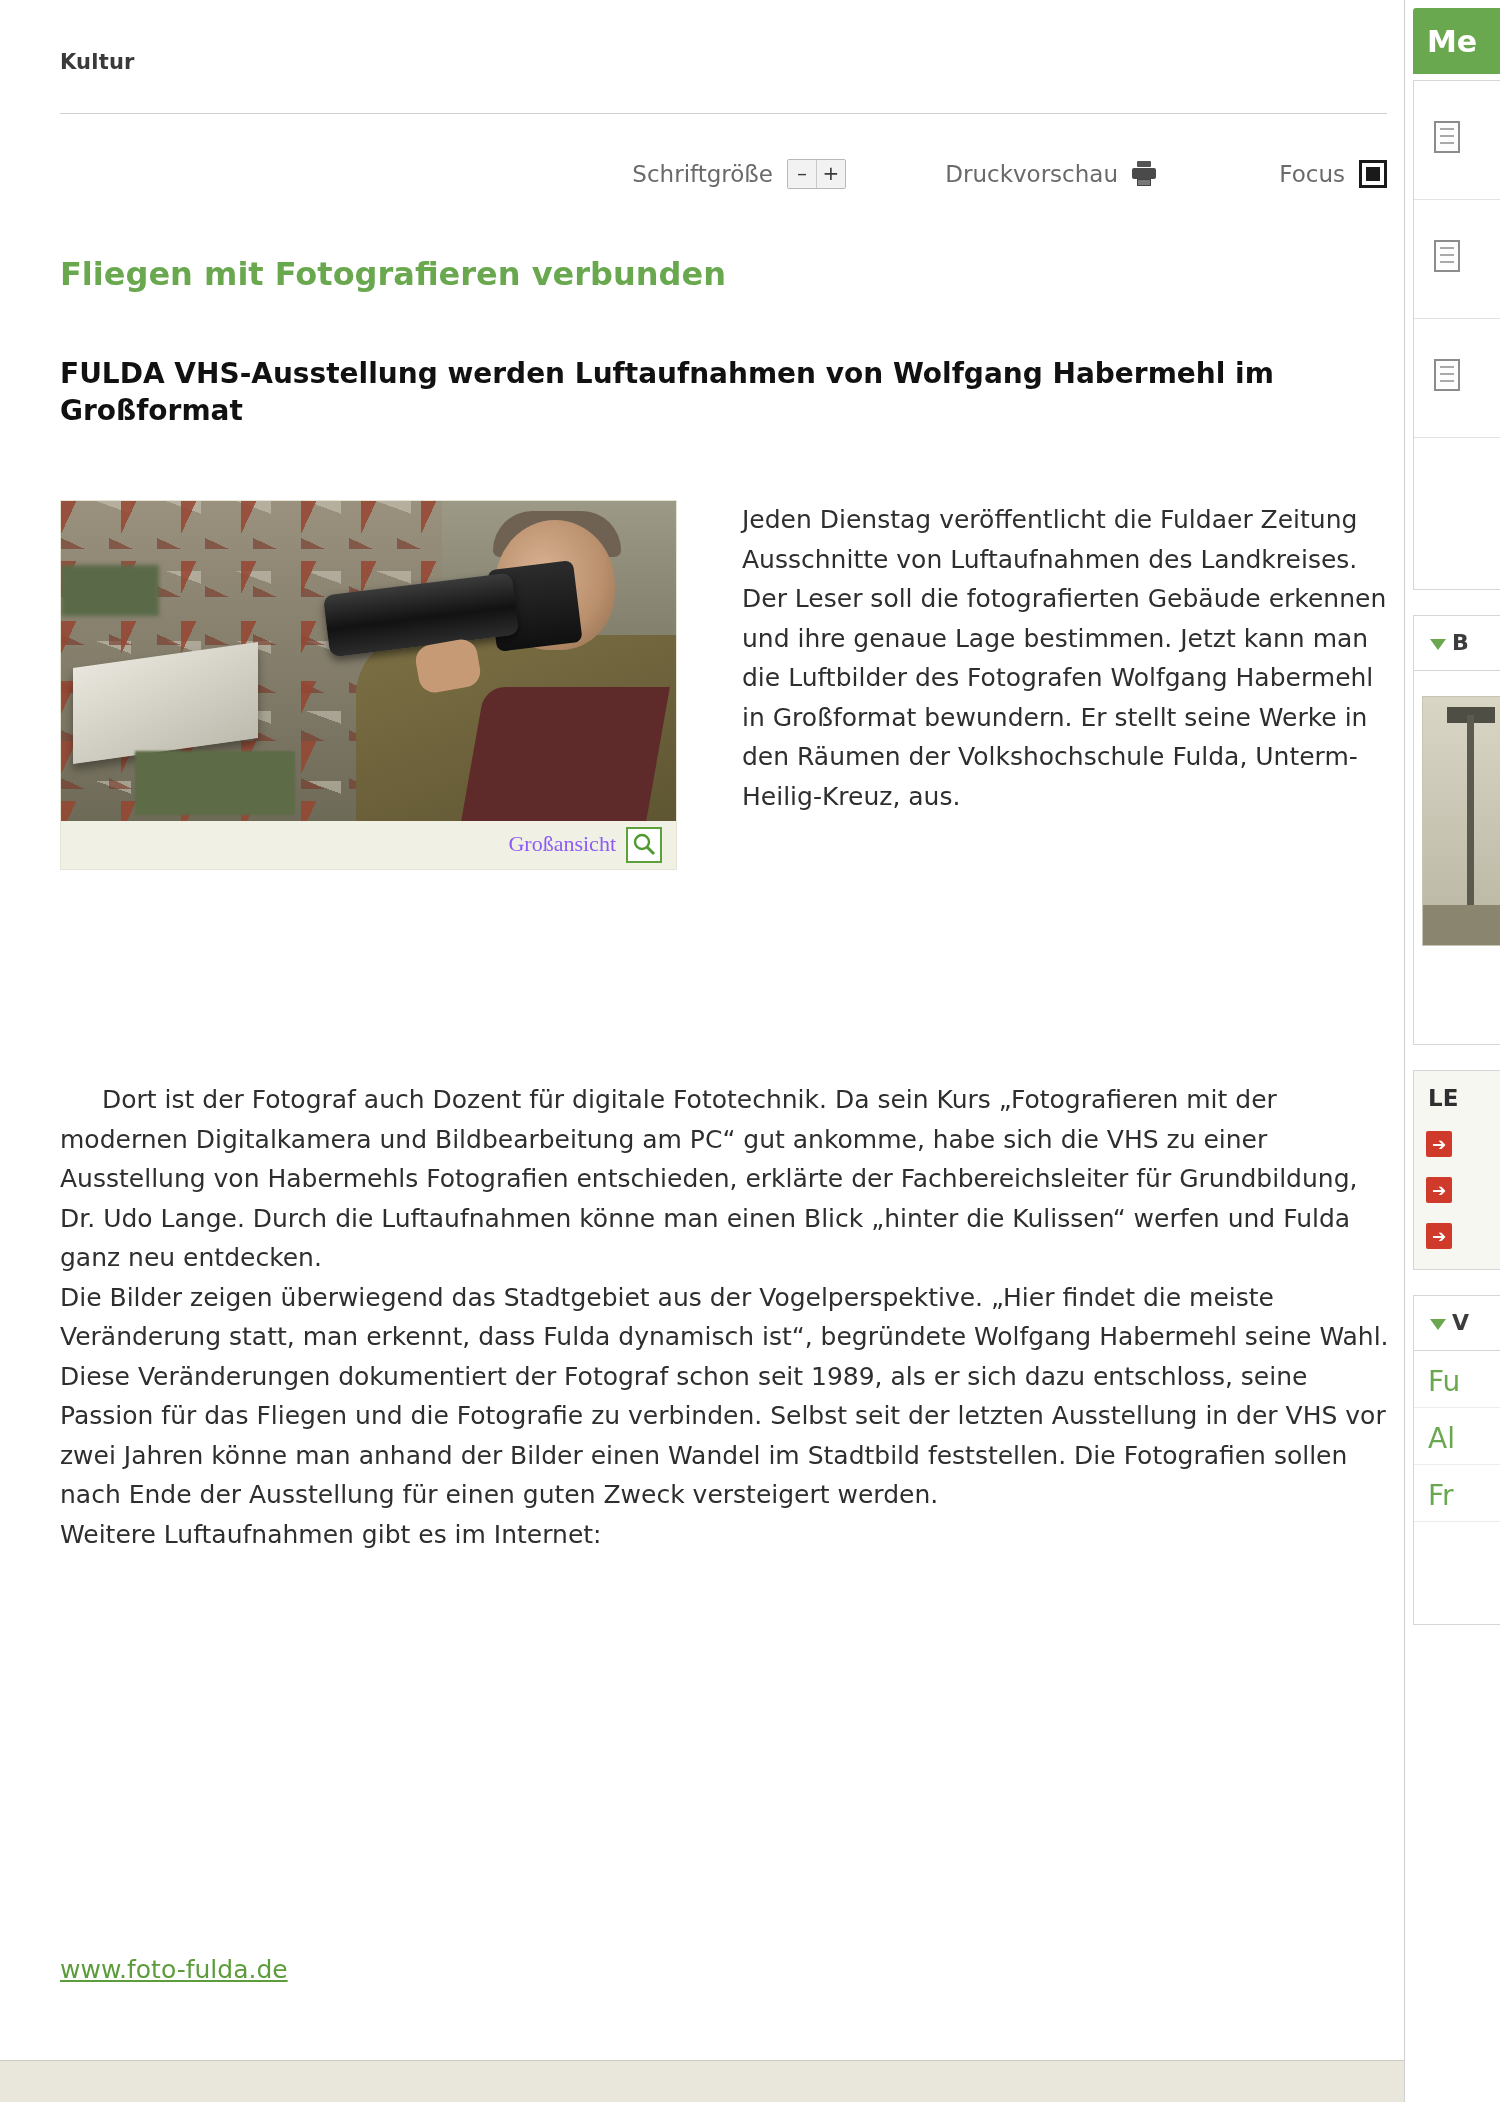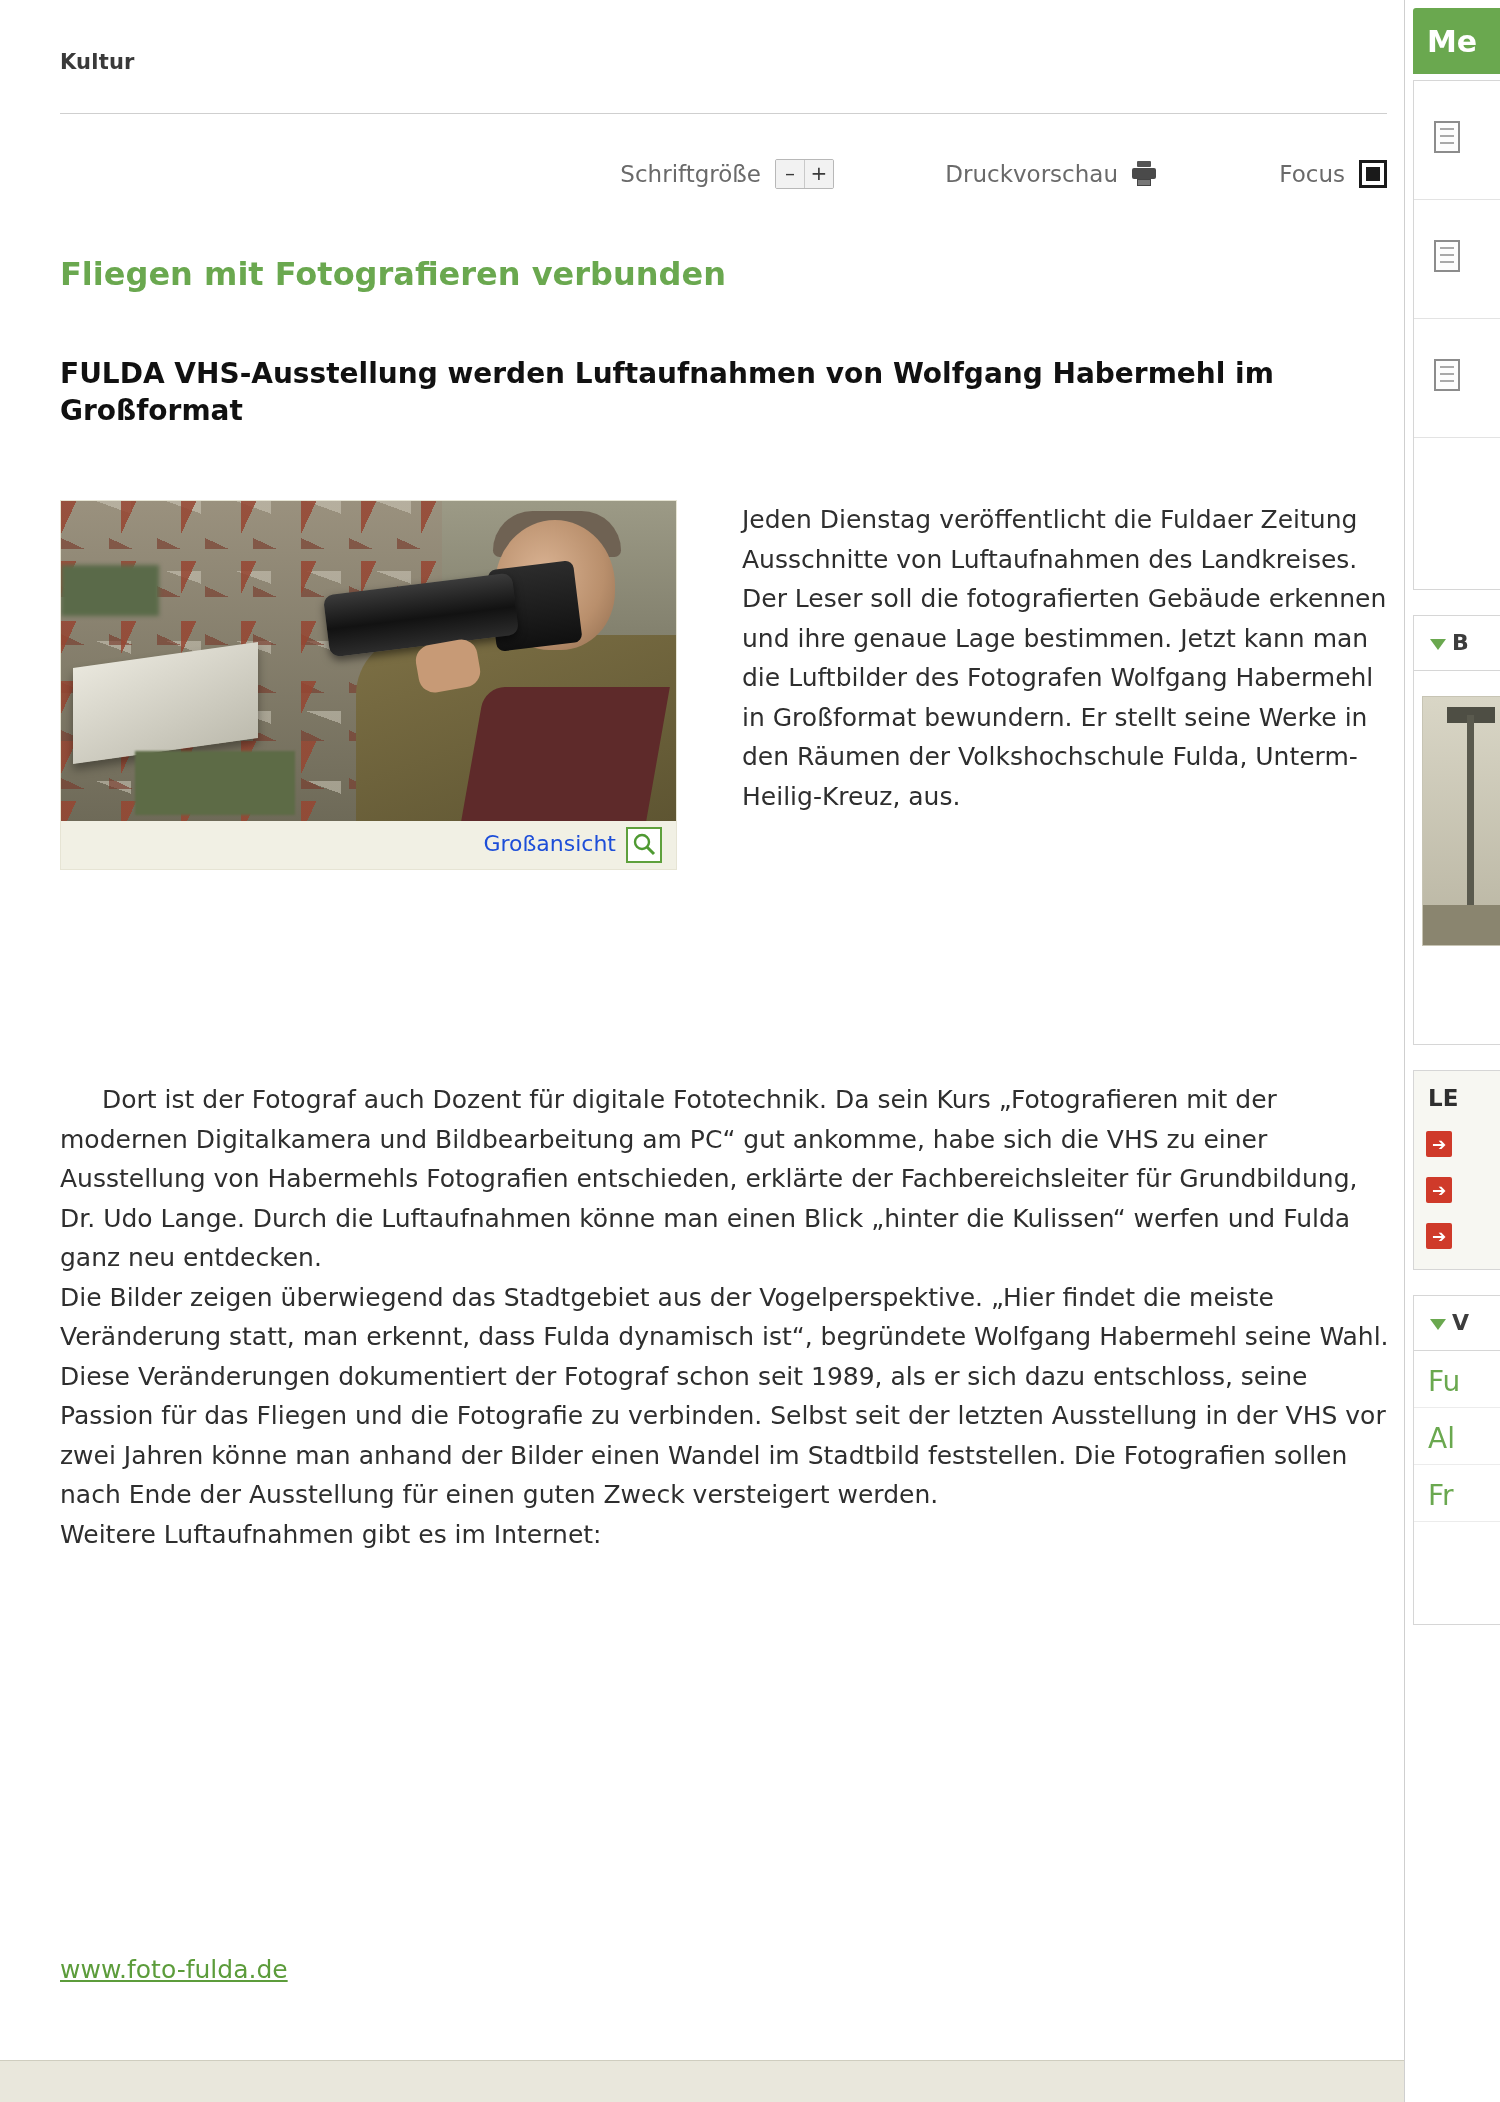--- a/index.html
+++ b/index.html
@@ -64,21 +64,21 @@
     height: 38px;
   }
   .tool {
     position: absolute;
     display: flex;
     align-items: center;
     height: 38px;
     color: #6a6a6a;
     font-size: 23px;
   }
-  #tool-fontsize { right: 553px; align-items: center; }
+  #tool-fontsize { right: 541px; align-items: center; }
   #tool-print { right: 231px; }
   #tool-focus { right: 0px; }
 
   .tool-label { margin-right: 14px; white-space: nowrap; }
 
   .fs-box {
     display: inline-flex;
     border: 1px solid #b8b8b8;
     background: #f7f7f7;
     border-radius: 2px;
@@ -220,21 +220,22 @@
   .figure-bar {
     height: 48px;
     position: relative;
     background: #f1f0e4;
   }
   .figure-bar .gross {
     position: absolute;
     right: 60px;
     top: 10px;
     font-size: 22px;
-    color: #1d4ed8;
+    color: #8b5cf6;
+    font-family: Liberation Serif, serif;
   }
   .zoom-icon {
     position: absolute;
     right: 14px;
     top: 6px;
     width: 36px;
     height: 36px;
     border: 2px solid #5ea03c;
     box-sizing: border-box;
     background: #ffffff;

